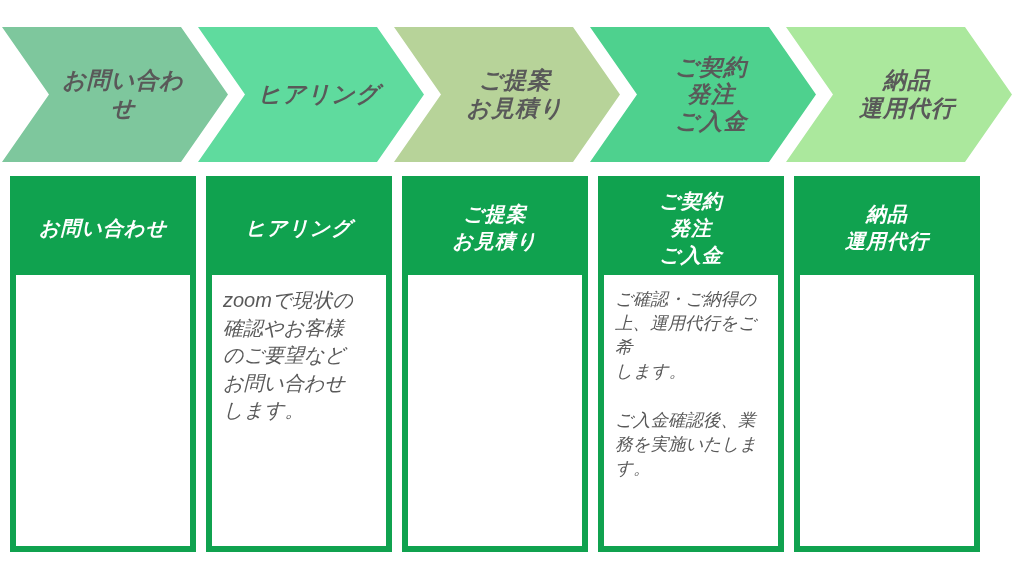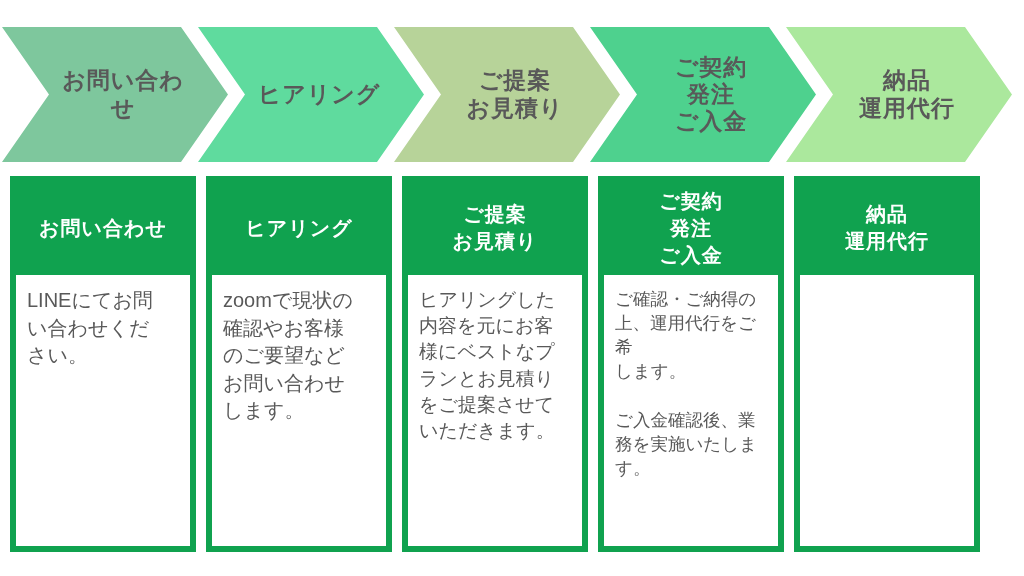--- a/index.html
+++ b/index.html
@@ -7,20 +7,21 @@
     padding: 0;
     background: #ffffff;
     font-family: "Liberation Sans", "DejaVu Sans", sans-serif;
   }
   .canvas {
     position: relative;
     width: 1024px;
     height: 576px;
     overflow: hidden;
     background: #ffffff;
+    font-style: italic;
   }
 
   
   .chevron-row {
     position: absolute;
     top: 0; left: 0;
     width: 1024px;
     height: 176px;
   }
   .chevron {
@@ -119,41 +120,32 @@
     </div>
     <div class="chevron" style="background: rgb(171, 232, 157);">
       <span class="chevron-label">納品
 運用代行</span>
     </div>
   </div>
 
   <div class="card-row">
     <div class="card">
       <div class="card-header">お問い合わせ</div>
-      <div class="card-body body-lg">LINEにてお問
-い合わせくだ
-さい。</div>
     </div>
     <div class="card">
       <div class="card-header">ヒアリング</div>
       <div class="card-body body-lg">zoomで現状の
 確認やお客様
 のご要望など
 お問い合わせ
 します。</div>
     </div>
     <div class="card">
       <div class="card-header">ご提案
 お見積り</div>
-      <div class="card-body body-md">ヒアリングした
-内容を元にお客
-様にベストなプ
-ランとお見積り
-をご提案させて
-いただきます。</div>
     </div>
     <div class="card">
       <div class="card-header">ご契約
 発注
 ご入金</div>
       <div class="card-body body-sm">ご確認・ご納得の
 上、運用代行をご希
 します。
 
 ご入金確認後、業

